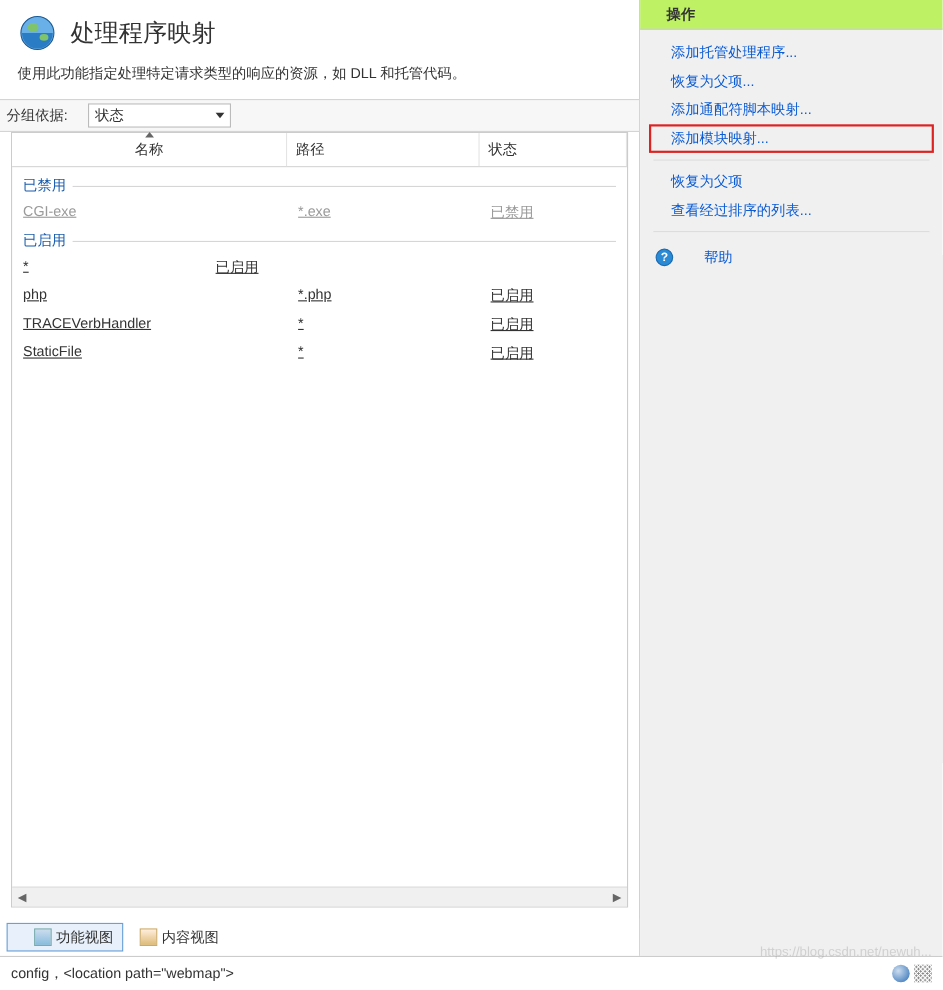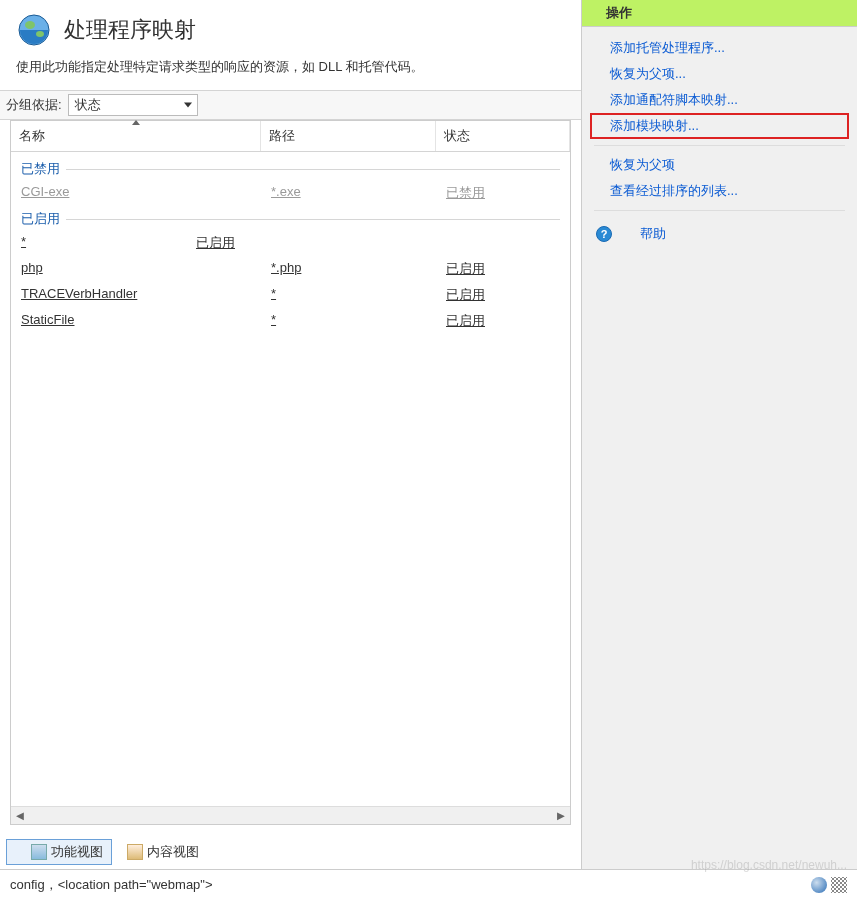--- a/index.html
+++ b/index.html
@@ -49,21 +49,21 @@
   font-size: 13px;
   color: #333;
 }
 .groupby-bar {
   display: flex;
   align-items: center;
   border-top: 1px solid #d4d4d4;
   border-bottom: 1px solid #d4d4d4;
   background: #f7f7f7;
   padding: 3px 6px;
-  gap: 6px;
+  gap: 18px;
   font-size: 13px;
 }
 .groupby-bar .gb-label { color: #333; }
 .groupby-bar .gb-select {
   background: #fff;
   border: 1px solid #bbb;
   padding: 1px 18px 1px 6px;
   min-width: 130px;
   position: relative;
   cursor: default;
@@ -90,21 +90,21 @@
   border-bottom: 1px solid #d4d4d4;
   background: #fff;
 }
 .table-head .th {
   padding: 6px 8px;
   font-size: 13px;
   color: #333;
   border-right: 1px solid #e4e4e4;
   position: relative;
 }
-.th-name { width: 250px; }
+.th-name { width: 250px; text-align: center; }
 .th-path { width: 175px; }
 .th-state { flex: 1; border-right: none; }
 .sort-arrow {
   position:absolute;
   left: 50%;
   top: -1px;
   transform: translateX(-50%);
   width:0;height:0;
   border-left:4px solid transparent;
   border-right:4px solid transparent;

